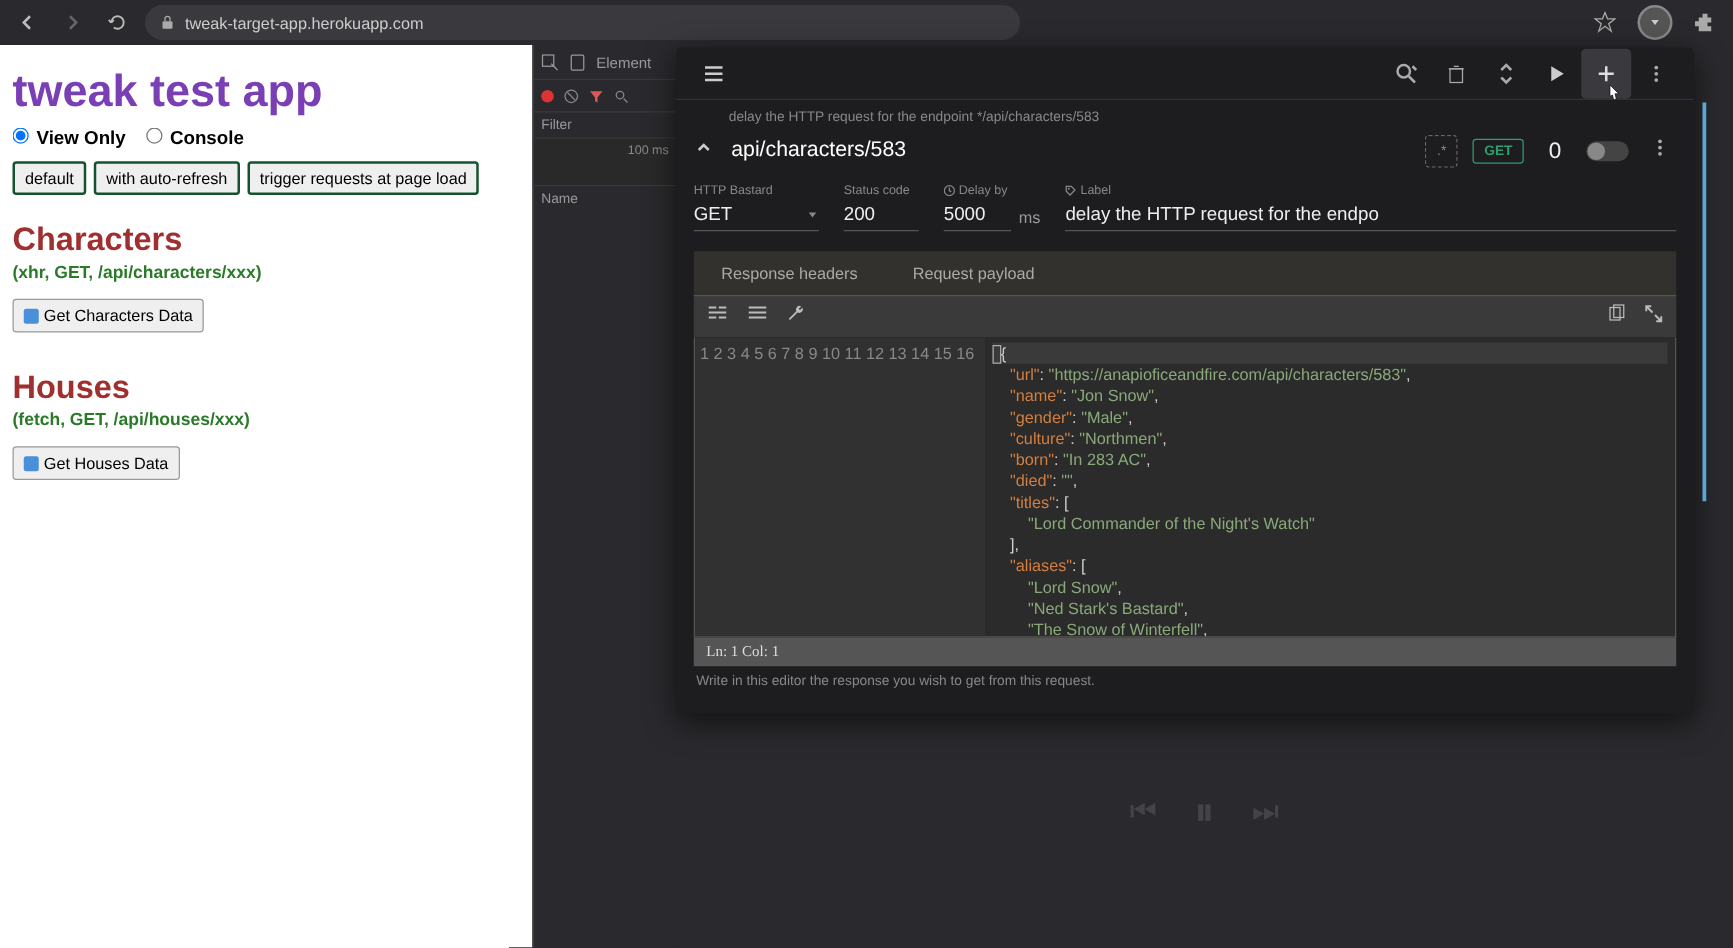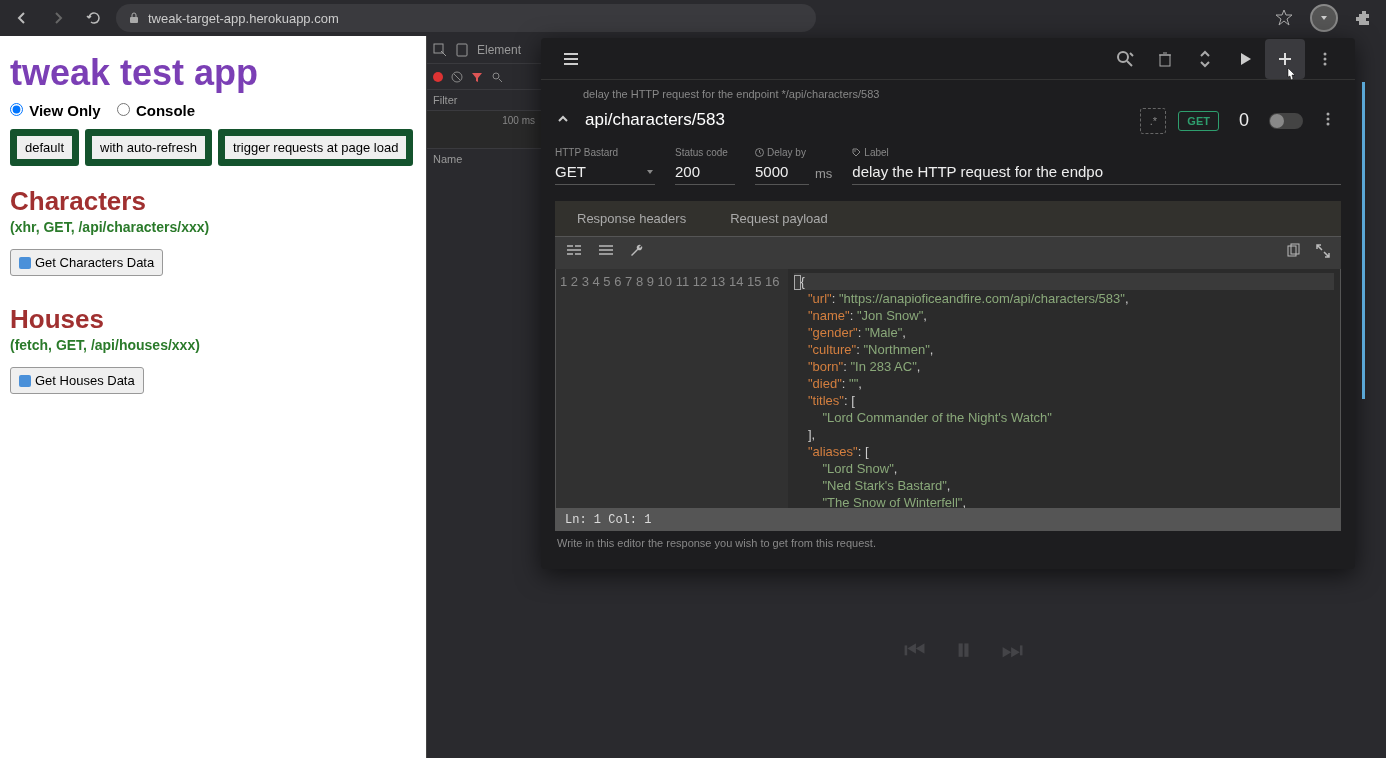--- a/index.html
+++ b/index.html
@@ -17,21 +17,21 @@
 
 .main-area { display: flex; height: calc(100% - 36px); }
 
 
 .page { width: 426px; background: #fff; padding: 6px 10px; overflow: auto; }
 .page h1 { color: #7b3fb5; font-size: 36px; font-weight: bold; margin: 10px 0 8px 0; }
 .radio-row { margin: 6px 0 10px 0; font-size: 15px; font-weight: bold; }
 .radio-row label { margin-right: 12px; }
 .radio-row input { margin-right: 2px; }
 .btn-row { display: flex; gap: 6px; margin-bottom: 20px; }
-.btn-row button { background: #efefef; border: 7px solid #14532d; border-radius: 3px; padding: 4px 8px; font-size: 13px; cursor: pointer; }
+.btn-row button { background: #efefef; border: 2px solid #14532d; border-radius: 3px; padding: 4px 8px; font-size: 13px; cursor: pointer; }
 .section-title { color: #a03030; font-size: 26px; font-weight: bold; margin-top: 18px; }
 .section-sub { color: #2a7a2a; font-size: 14px; font-weight: bold; margin: 2px 0 14px 0; }
 .data-btn { display: inline-flex; align-items: center; gap: 4px; background: #efefef; border: 1px solid #999; border-radius: 3px; padding: 5px 8px; font-size: 13px; cursor: pointer; }
 .data-btn .sq { width: 12px; height: 12px; background: #4a90d9; border-radius: 2px; display:inline-block; }
 
 
 .devtools-col { width: 115px; background: #2a2a2e; border-left: 1px solid #444; display:flex; flex-direction:column;}
 .dt-top { height: 28px; display:flex; align-items:center; gap:8px; padding: 0 6px; color:#999; font-size:12px; border-bottom:1px solid #3a3a3e;}
 .dt-top svg { flex-shrink:0; }
 .dt-tab { color:#999; }
@@ -90,21 +90,21 @@
 .editor-toolbar .spacer { flex:1; }
 
 .code-editor { display:flex; background:#2b2b2b; font-family: "Menlo", "Consolas", monospace; font-size:13px; height:240px; overflow:hidden; border:1px solid #555; border-top:none;}
 .gutter { background:#313131; color:#888; padding:4px 8px 4px 4px; user-select:none; line-height:17px; min-width:34px;}
 .code-lines { padding:4px 6px; white-space:pre; color:#ccc; line-height:17px; flex:1; position:relative;}
 .tok-key { color:#d47f3f; }
 .tok-str { color:#8aa97a; }
 .cur-line { background:#3a3a3a; display:inline-block; width:100%; }
 .cursor-box { display:inline-block; width:7px; height:15px; border:1px solid #aaa; vertical-align:middle;}
 
-.status-bar { background:#555; color:#ddd; font-size:12px; padding:4px 10px; font-family: Liberation Mono, monospace;}
+.status-bar { background:#555; color:#ddd; font-size:12px; padding:4px 10px; font-family: Liberation Serif, serif;}
 .editor-hint { color:#888; font-size:11px; padding:6px 2px;}
 
 
 .active-strip { position:absolute; right:-10px; top:44px; bottom:170px; width:3px; background:#5aa7d6; }
 </style>
 </head>
 <body>
 
 <div class="browser-bar">
   <div class="nav-btn">

